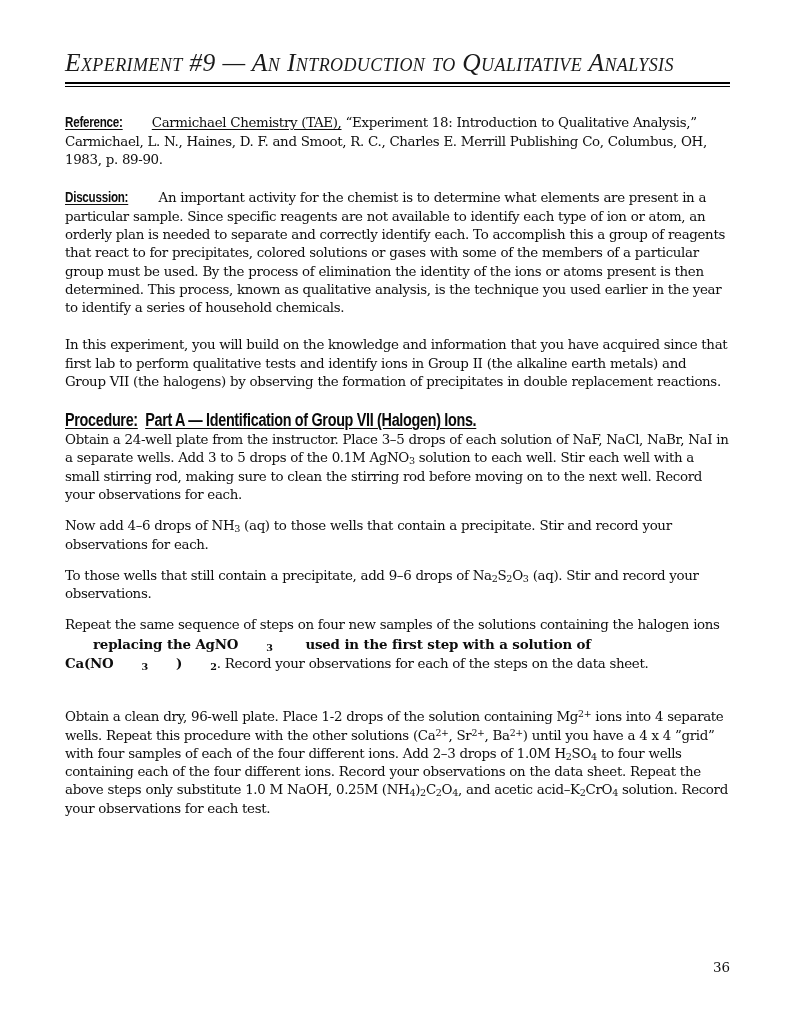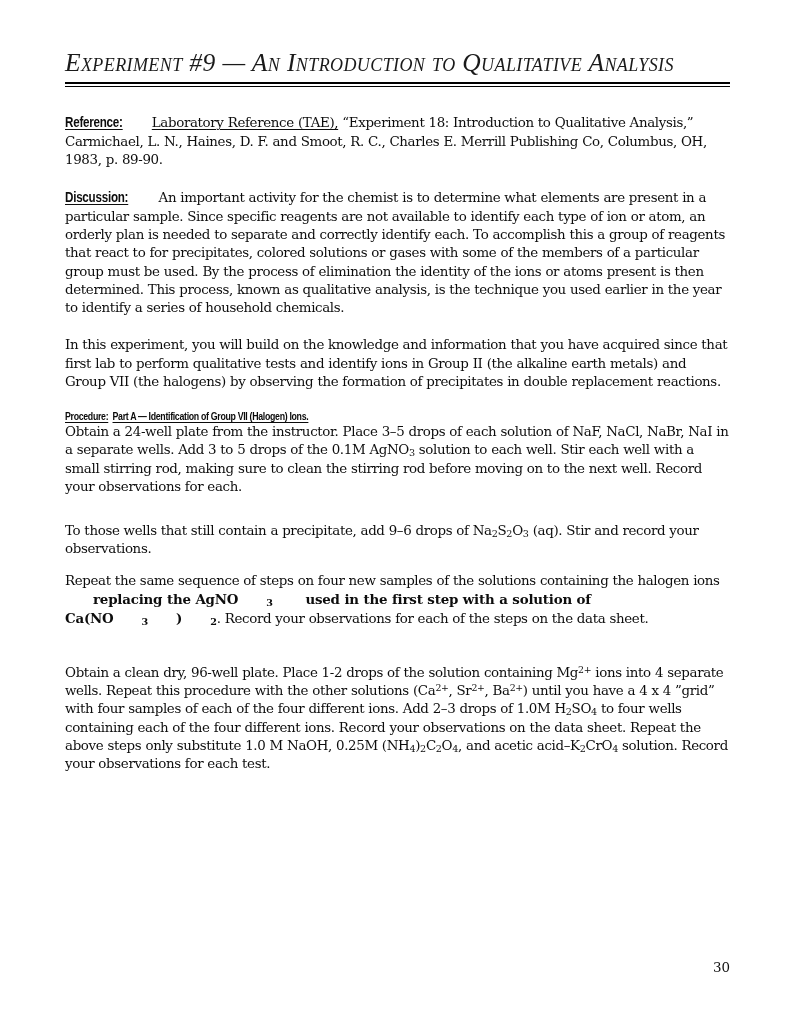--- a/index.html
+++ b/index.html
@@ -80,21 +80,21 @@
   }
   .label-wrap {
     display: inline-block;
     vertical-align: baseline;
   }
 
   
   .section-heading {
     font-family: "Liberation Sans Narrow", "Liberation Sans", "DejaVu Sans", sans-serif;
     font-weight: bold;
-    font-size: 11px;
+    font-size: 18px;
     letter-spacing: -0.4px;
     line-height: 1.15;
     white-space: nowrap;
     color: #0a0a0a;
     text-decoration: underline;
   }
   .section-heading .u {
     text-decoration: underline;
     text-underline-offset: 1.6px;
   }
@@ -142,49 +142,50 @@
 
 <div class="page">
 
   <div class="content">
 
     <div class="doc-title">Experiment #9 — An Introduction to Qualitative Analysis</div>
     <div class="title-rule"></div>
 
     <div class="gap-lg"></div>
 
-    <p class="para body-text"><span class="label-wrap"><span class="label-bold">Reference:</span></span><span>&nbsp;&nbsp;&nbsp;&nbsp;</span><span class="u-inline">Laboratory Reference (TAE),</span><span> “Experiment 18:  Introduction to Qualitative Analysis,” Carmichael, L. N., Haines, D. F. and Smoot, R. C., Charles E. Merrill Publishing Co, Columbus, OH, 1983, p. 89-90.</span></p>
+    <p class="para body-text"><span class="label-wrap"><span class="label-bold">Reference:</span></span><span>&nbsp;&nbsp;&nbsp;&nbsp;</span><span class="u-inline">Carmichael Chemistry (TAE),</span><span> “Experiment 18:  Introduction to Qualitative Analysis,” Carmichael, L. N., Haines, D. F. and Smoot, R. C., Charles E. Merrill Publishing Co, Columbus, OH, 1983, p. 89-90.</span></p>
 
     <div class="gap-md"></div>
 
     <p class="para body-text"><span class="label-wrap"><span class="label-bold">Discussion:</span></span><span>&nbsp;&nbsp;&nbsp;&nbsp;</span><span>An important activity for the chemist is to determine what elements are present in a particular sample.  Since specific reagents are not available to identify each type of ion or atom, an orderly plan is needed to separate and correctly identify each.  To accomplish this a group of reagents that react to for precipitates, colored solutions or gases with some of the members of a particular group must be used.  By the process of elimination the identity of the ions or atoms present is then determined.  This process, known as qualitative analysis, is the technique you used earlier in the year to identify a series of household chemicals.</span></p>
 
     <div class="gap-md"></div>
 
     <p class="para body-text">In this experiment, you will build on the knowledge and information that you have acquired since that first lab to perform qualitative tests and identify ions in Group II (the alkaline earth metals) and Group VII (the halogens) by observing the formation of precipitates in double replacement reactions.</p>
 
     <div class="gap-md"></div>
 
     <div class="section-heading"><span class="squeeze"><span class="u">Procedure:</span><span>&nbsp;&nbsp;</span><span class="u">Part A — Identification of Group VII (Halogen) Ions.</span></span></div>
 
     <p class="para body-text"><span>Obtain a 24-well plate from the instructor.  Place 3–5 drops of each solution of NaF, NaCl, NaBr, NaI in a separate wells.  Add 3 to 5 drops of the 0.1M AgNO</span><sub>3</sub><span> solution to each well.  Stir each well with a small stirring rod, making sure to clean the stirring rod before moving on to the next well. Record your observations for each.</span></p>
 
     <div class="gap-sm"></div>
 
+    <p class="para body-text"><span>Now add 4–6 drops of NH</span><sub>3</sub><span> (aq) to those wells that contain a precipitate.  Stir and record your observations for each.</span></p>
 
     <div class="gap-sm"></div>
 
     <p class="para body-text"><span>To those wells that still contain a precipitate, add 9–6 drops of Na</span><sub>2</sub><span>S</span><sub>2</sub><span>O</span><sub>3</sub><span> (aq).  Stir and record your observations.</span></p>
 
     <div class="gap-sm"></div>
 
     <p class="para body-text"><span>Repeat the same sequence of steps on four new samples of the solutions containing the halogen ions </span><span class="b-inline">replacing the AgNO</span><sub class="b-inline">3</sub><span class="b-inline"> used in the first step with a solution of Ca(NO</span><sub class="b-inline">3</sub><span class="b-inline">)</span><sub class="b-inline">2</sub><span>.  Record your observations for each of the steps on the data sheet.</span></p>
 
     <div class="gap-part"></div>
 
 
     <p class="para body-text"><span>Obtain a clean dry, 96-well plate.  Place 1-2 drops of the solution containing Mg</span><sup>2+</sup><span> ions into 4 separate wells.  Repeat this procedure with the other solutions (Ca</span><sup>2+</sup><span>, Sr</span><sup>2+</sup><span>, Ba</span><sup>2+</sup><span>) until you have a 4 x 4 ”grid” with four samples of each of the four different ions.  Add 2–3 drops of 1.0M H</span><sub>2</sub><span>SO</span><sub>4</sub><span> to four wells containing each of the four different ions.  Record your observations on the data sheet.  Repeat the above steps only substitute 1.0 M NaOH, 0.25M (NH</span><sub>4</sub><span>)</span><sub>2</sub><span>C</span><sub>2</sub><span>O</span><sub>4</sub><span>, and acetic acid–K</span><sub>2</sub><span>CrO</span><sub>4</sub><span> solution.  Record your observations for each test.</span></p>
 
   </div>
 
-  <div class="page-number">30</div>
+  <div class="page-number">36</div>
 
 </div>
 
 </body></html>

